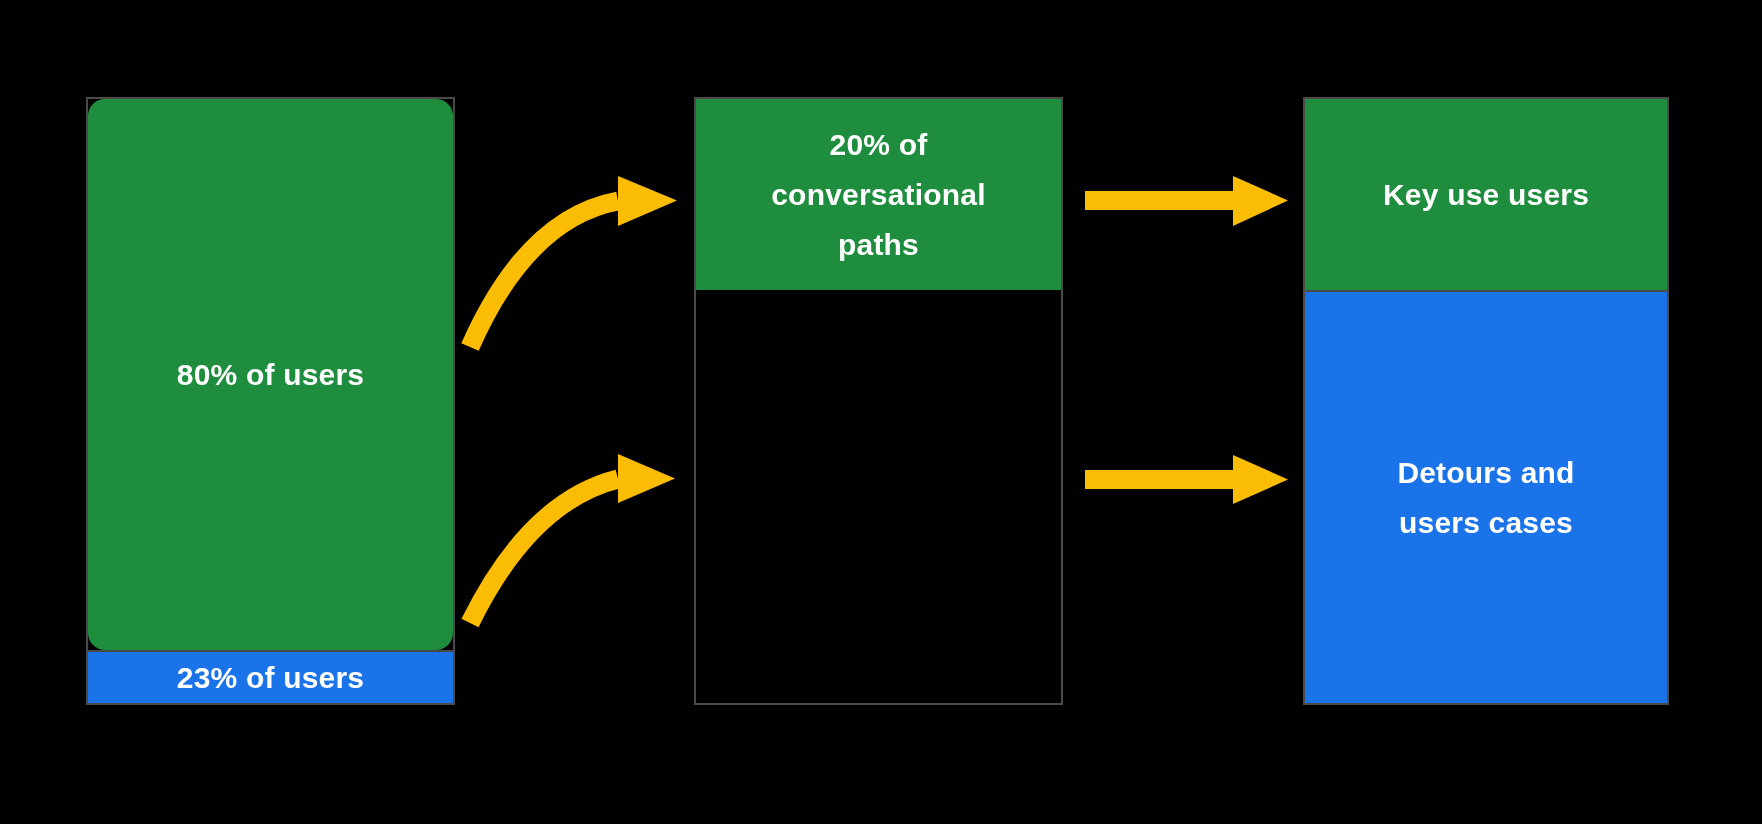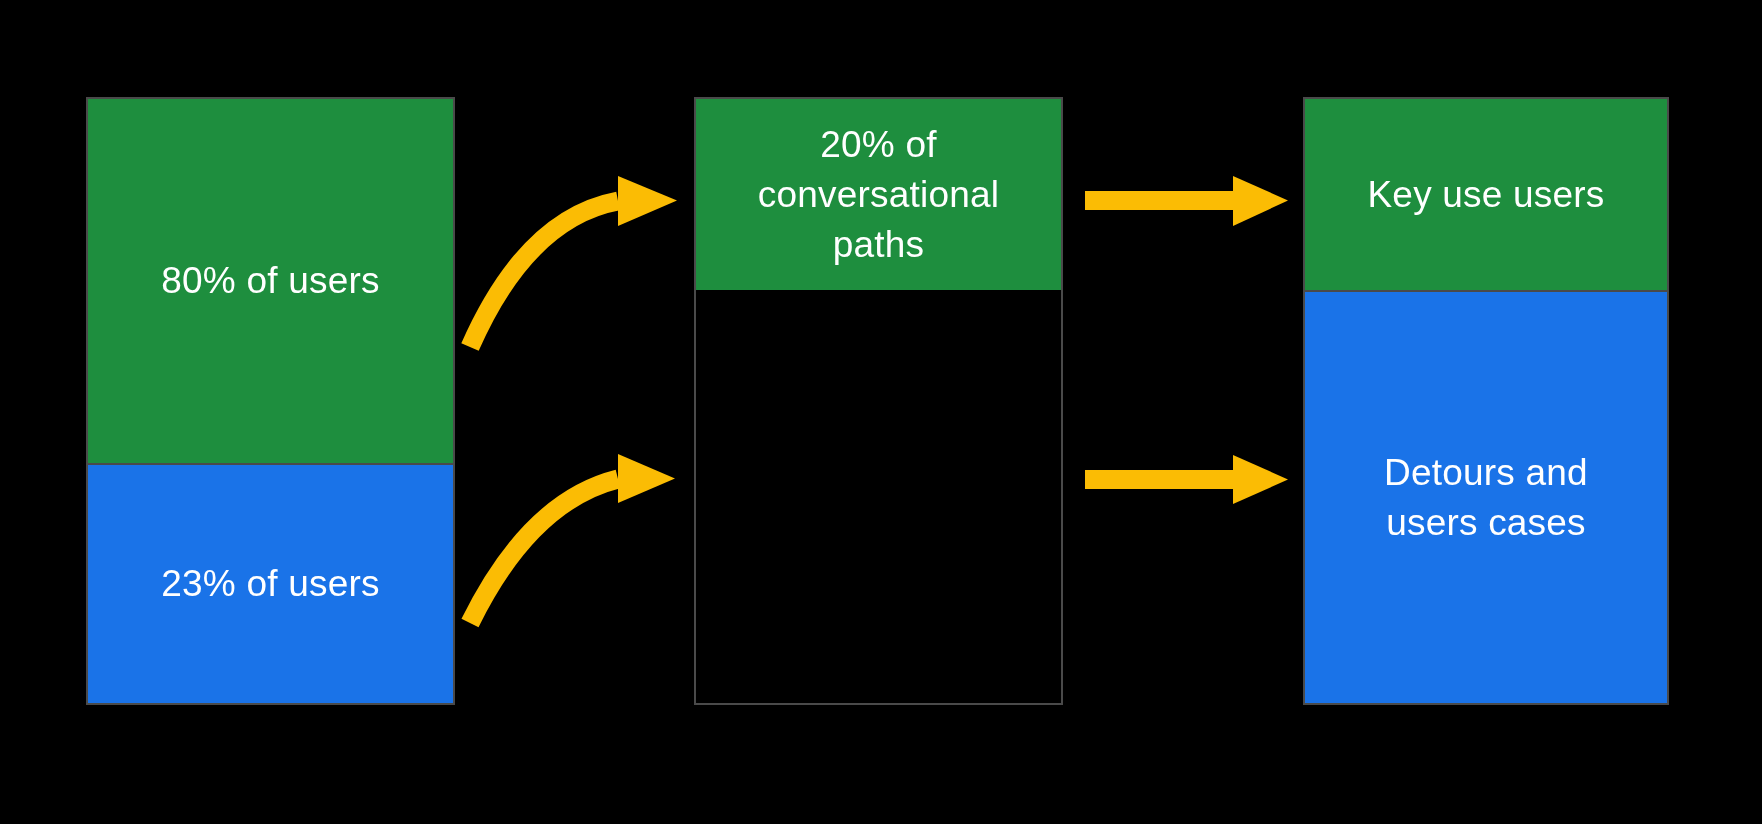--- a/index.html
+++ b/index.html
@@ -33,31 +33,31 @@
     display: flex;
     align-items: center;
     justify-content: center;
     text-align: center;
   }
   .seg + .seg { border-top: 2px solid var(--border); }
   .seg.green { background: var(--green); }
   .seg.blue  { background: var(--blue); }
   .seg-label {
     color: var(--text);
-    font-size: 37px;
+    font-size: 30px;
     line-height: 50px;
-    font-weight: 400;
+    font-weight: 700;
     letter-spacing: 0.2px;
   }
   .col-1 .seg-label { max-width: 330px; }
   .col-2 .seg-label { max-width: 280px; }
   .col-3 .seg-label { max-width: 250px; }
   .seg.green { flex: 0 0 auto; }
   .seg.blue  { flex: 1 1 auto; }
-  .col-1 .seg.green { height: 364px; }
+  .col-1 .seg.green { height: 551px; border-radius: 17px; }
   .col-2 .seg.green, .col-3 .seg.green { height: 191px; }
   svg.arrows {
     position: absolute;
     left: 0; top: 0;
     width: 1762px;
     height: 824px;
     pointer-events: none;
   }
   .arrow-stroke { stroke: var(--arrow); stroke-width: 19; fill: none; }
   .arrow-head   { fill: var(--arrow); stroke: none; }

